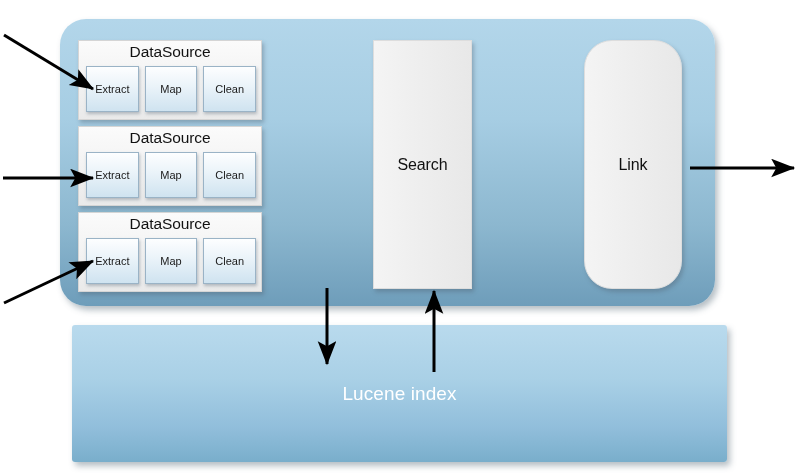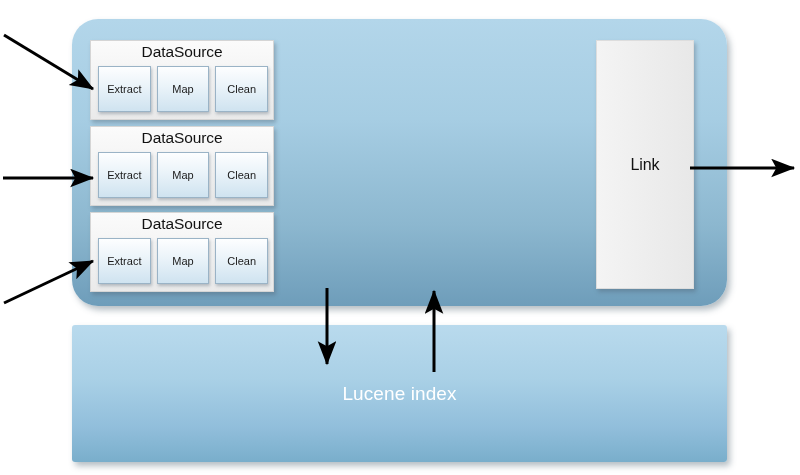--- a/index.html
+++ b/index.html
@@ -19,21 +19,21 @@
   #canvas {
     position: absolute;
     left: 0; top: 0;
     width: 800px;
     height: 475px;
   }
 
   
   .main-container {
     position: absolute;
-    left: 72px;
+    left: 60px;
     top: 19px;
     width: 655px;
     height: 287px;
     border-radius: 26px;
     background: linear-gradient(to bottom, #b3d6ea 0%, #a6cde3 35%, #8cb7cf 72%, #6e9dba 100%);
     box-shadow: 3px 4px 6px rgba(90,110,125,0.45);
     box-sizing: border-box;
   }
 
   
@@ -100,21 +100,21 @@
     justify-content: center;
   }
   .stage-label {
     font-size: 16px;
     color: #111111;
     letter-spacing: -0.1px;
   }
   .stage.s0 { left: 206px; width: 99px; }
   .stage.s1 { left: 313px; width: 99px; }
   .stage.s2 { left: 419px; width: 98px; }
-  .stage.s3 { left: 524px; width: 98px; }
+  .stage.s3 { left: 524px; width: 98px; border-radius: 28px; }
 
   
   .lucene-panel {
     position: absolute;
     left: 72px;
     top: 325px;
     width: 655px;
     height: 137px;
     border-radius: 3px;
     background: linear-gradient(to bottom, #b9daed 0%, #a9d0e6 40%, #91bedb 75%, #79aecb 100%);
@@ -166,20 +166,23 @@
 
     <div class="datasource ds2">
       <div class="ds-title">DataSource</div>
       <div class="ds-steps">
         <div class="ds-step">Extract</div>
         <div class="ds-step">Map</div>
         <div class="ds-step">Clean</div>
       </div>
     </div>
 
+    <div class="stage s1">
+      <span class="stage-label">Search</span>
+    </div>
     <div class="stage s3">
       <span class="stage-label">Link</span>
     </div>
   </div>
 
   <div class="lucene-panel">
     <span class="lucene-label">Lucene index</span>
   </div>
 
   <svg id="arrows" viewBox="0 0 800 475">

